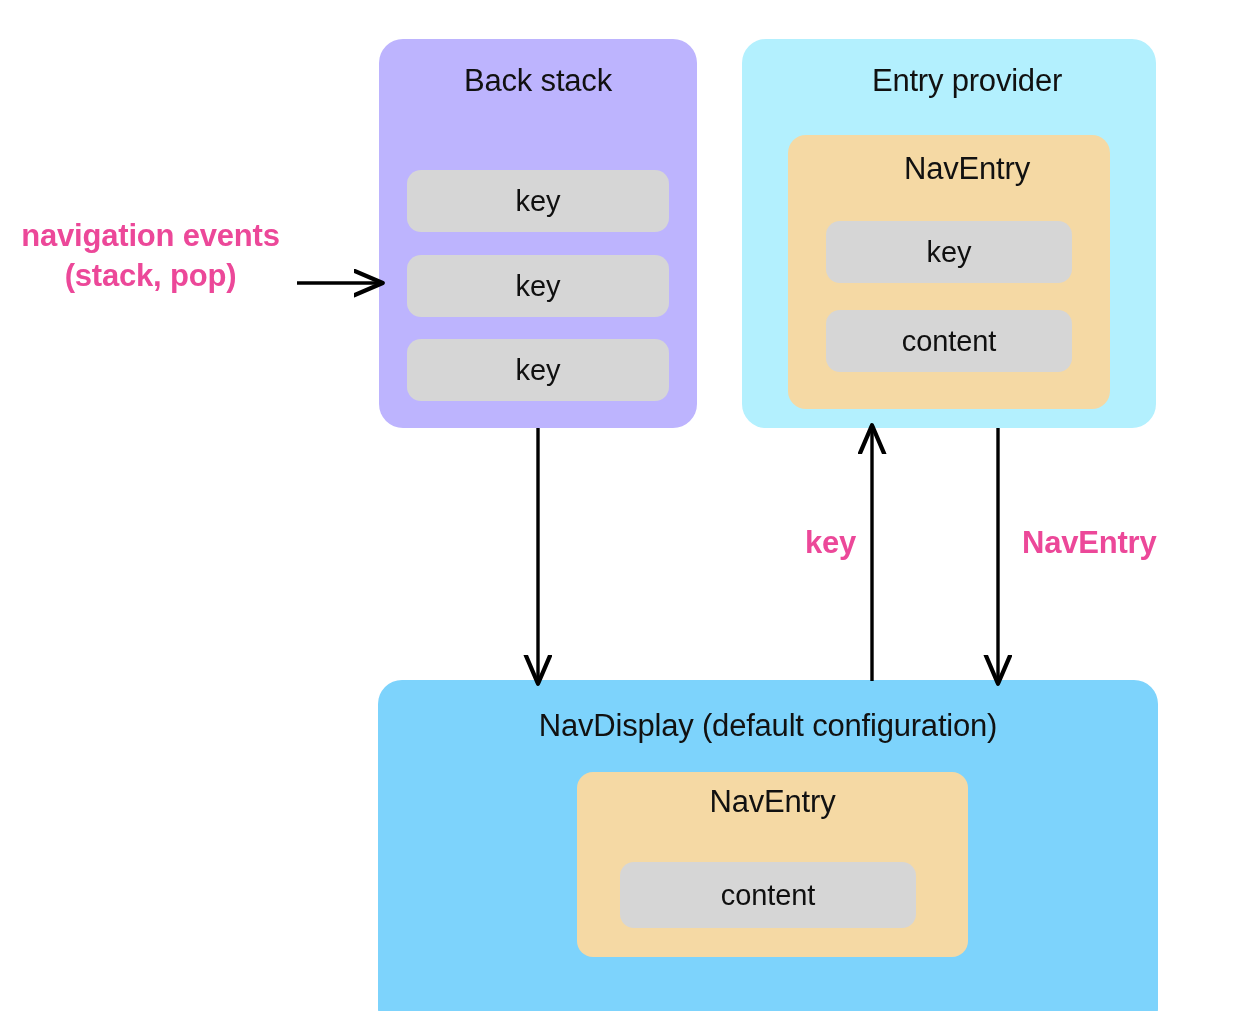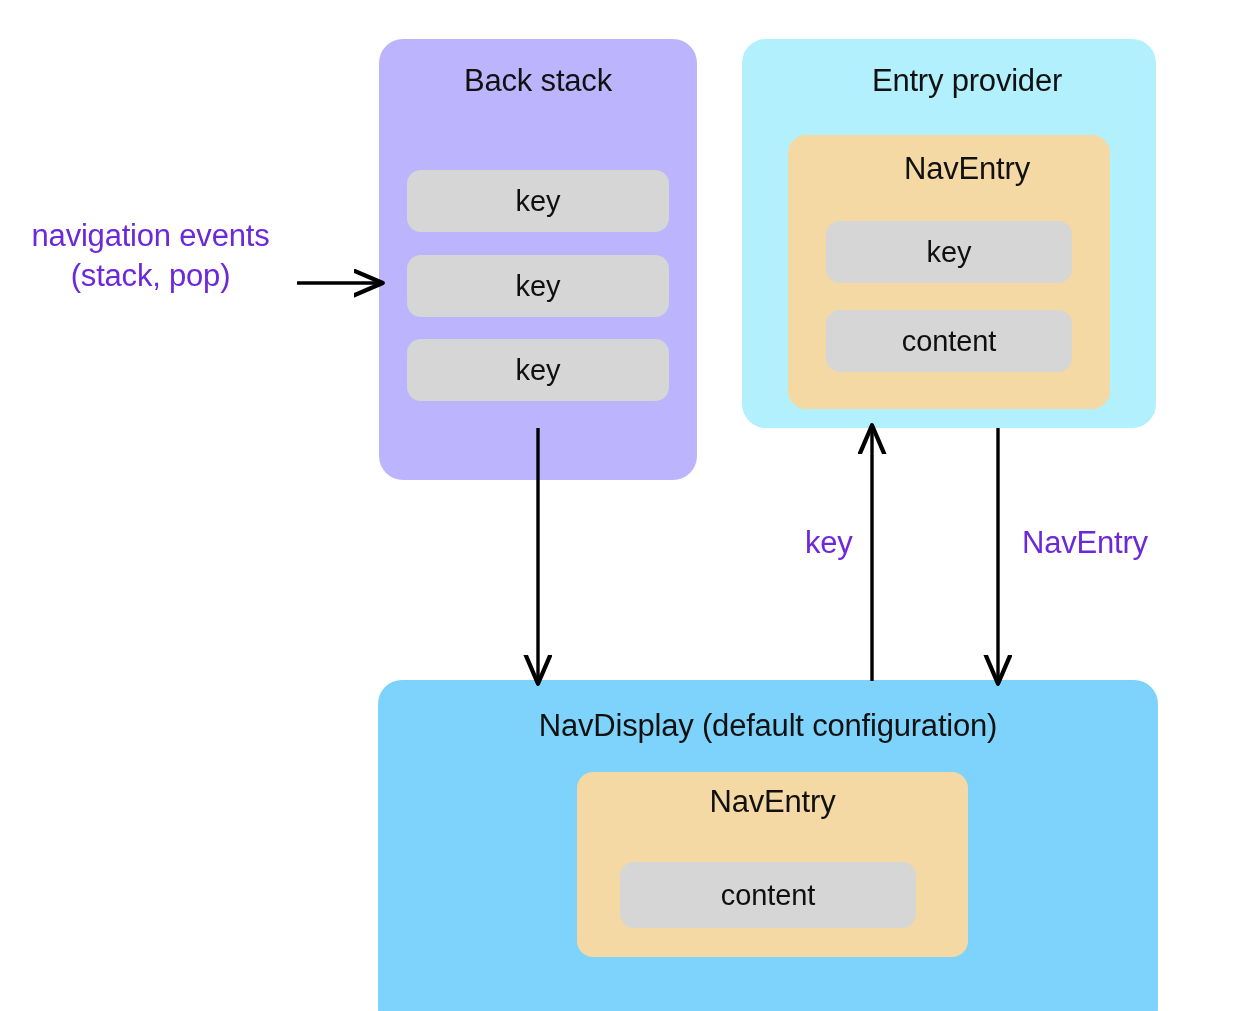--- a/index.html
+++ b/index.html
@@ -52,21 +52,21 @@
     letter-spacing: -0.1px;
     color: #101010;
     box-sizing: border-box;
   }
 
   
   #back-stack {
     left: 379px;
     top: 39px;
     width: 318px;
-    height: 441px;
+    height: 389px;
     background: #bdb4fe;
   }
   #back-stack .box-title { top: 24px; }
   #back-stack .pill { left: 28px; width: 262px; height: 62px; }
   #bs-key-0 { top: 131px; }
   #bs-key-1 { top: 216px; }
   #bs-key-2 { top: 300px; }
 
   
   #entry-provider {
@@ -114,22 +114,23 @@
     width: 296px;
     height: 66px;
   }
 
   
   .free-label {
     position: absolute;
     font-size: 31px;
     line-height: 40px;
     letter-spacing: -0.2px;
-    color: #6d28d9;
+    color: #ec4899;
     white-space: nowrap;
+    font-weight: bold;
   }
   #nav-events-label {
     left: 8px;
     top: 216px;
     width: 285px;
     text-align: center;
   }
   #arrow-key-label {
     left: 805px;
     top: 523px;

